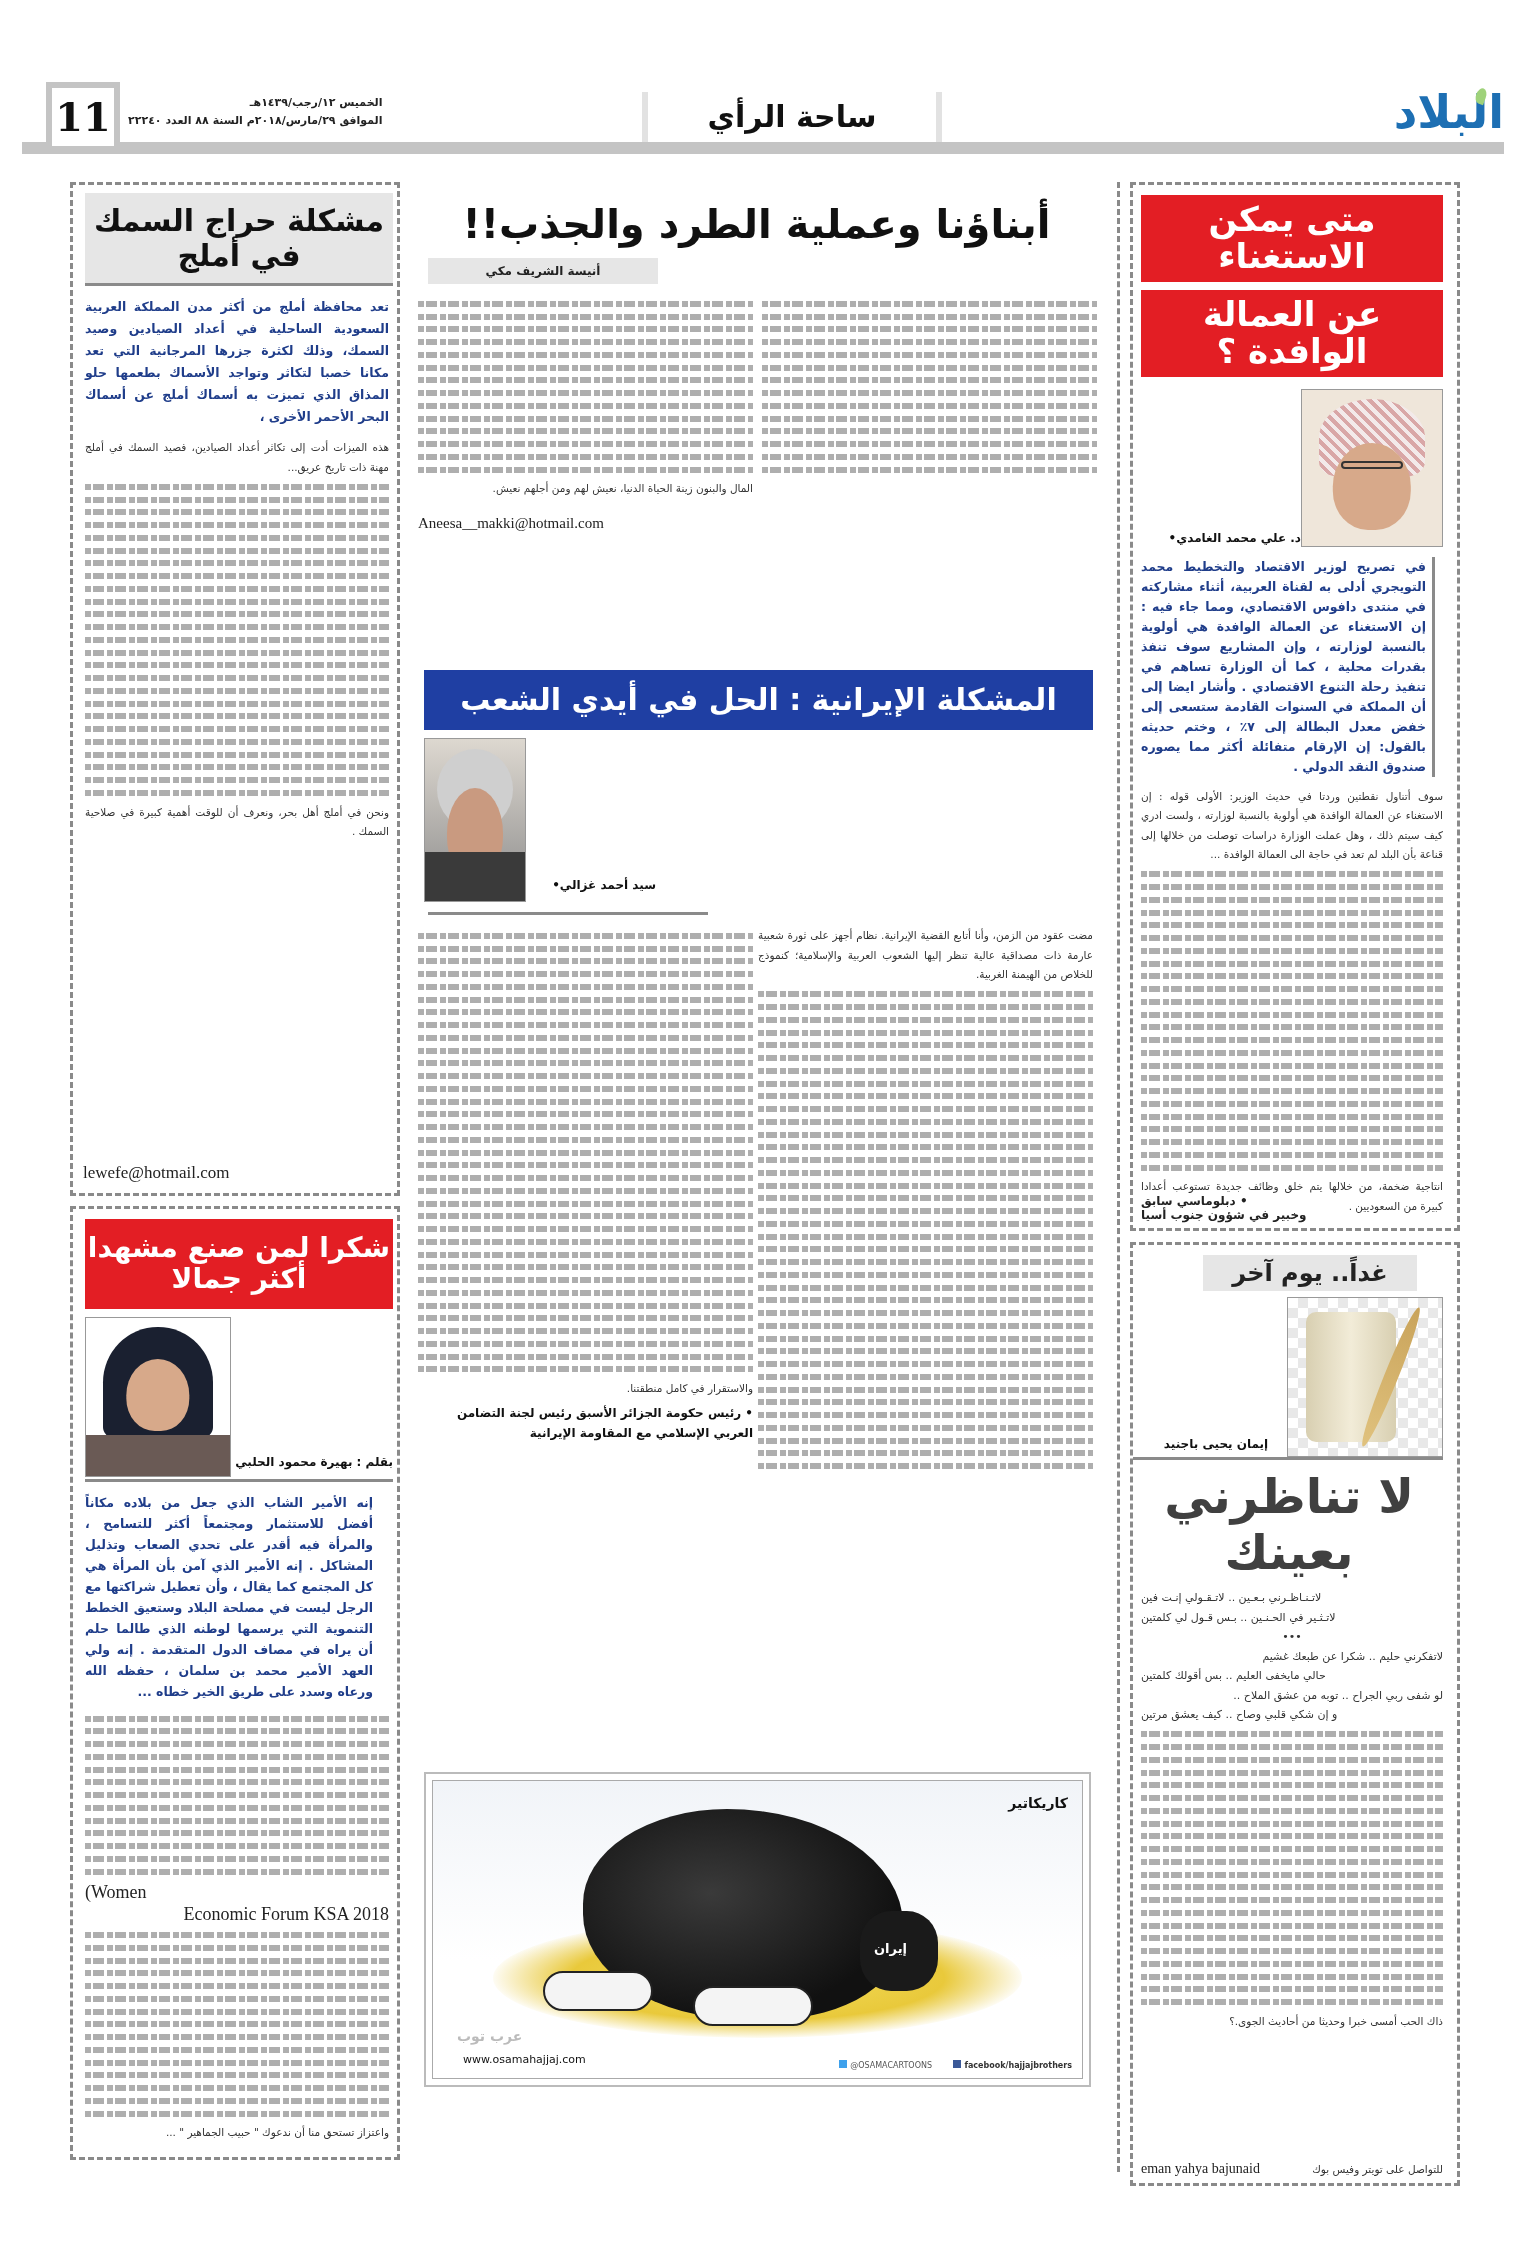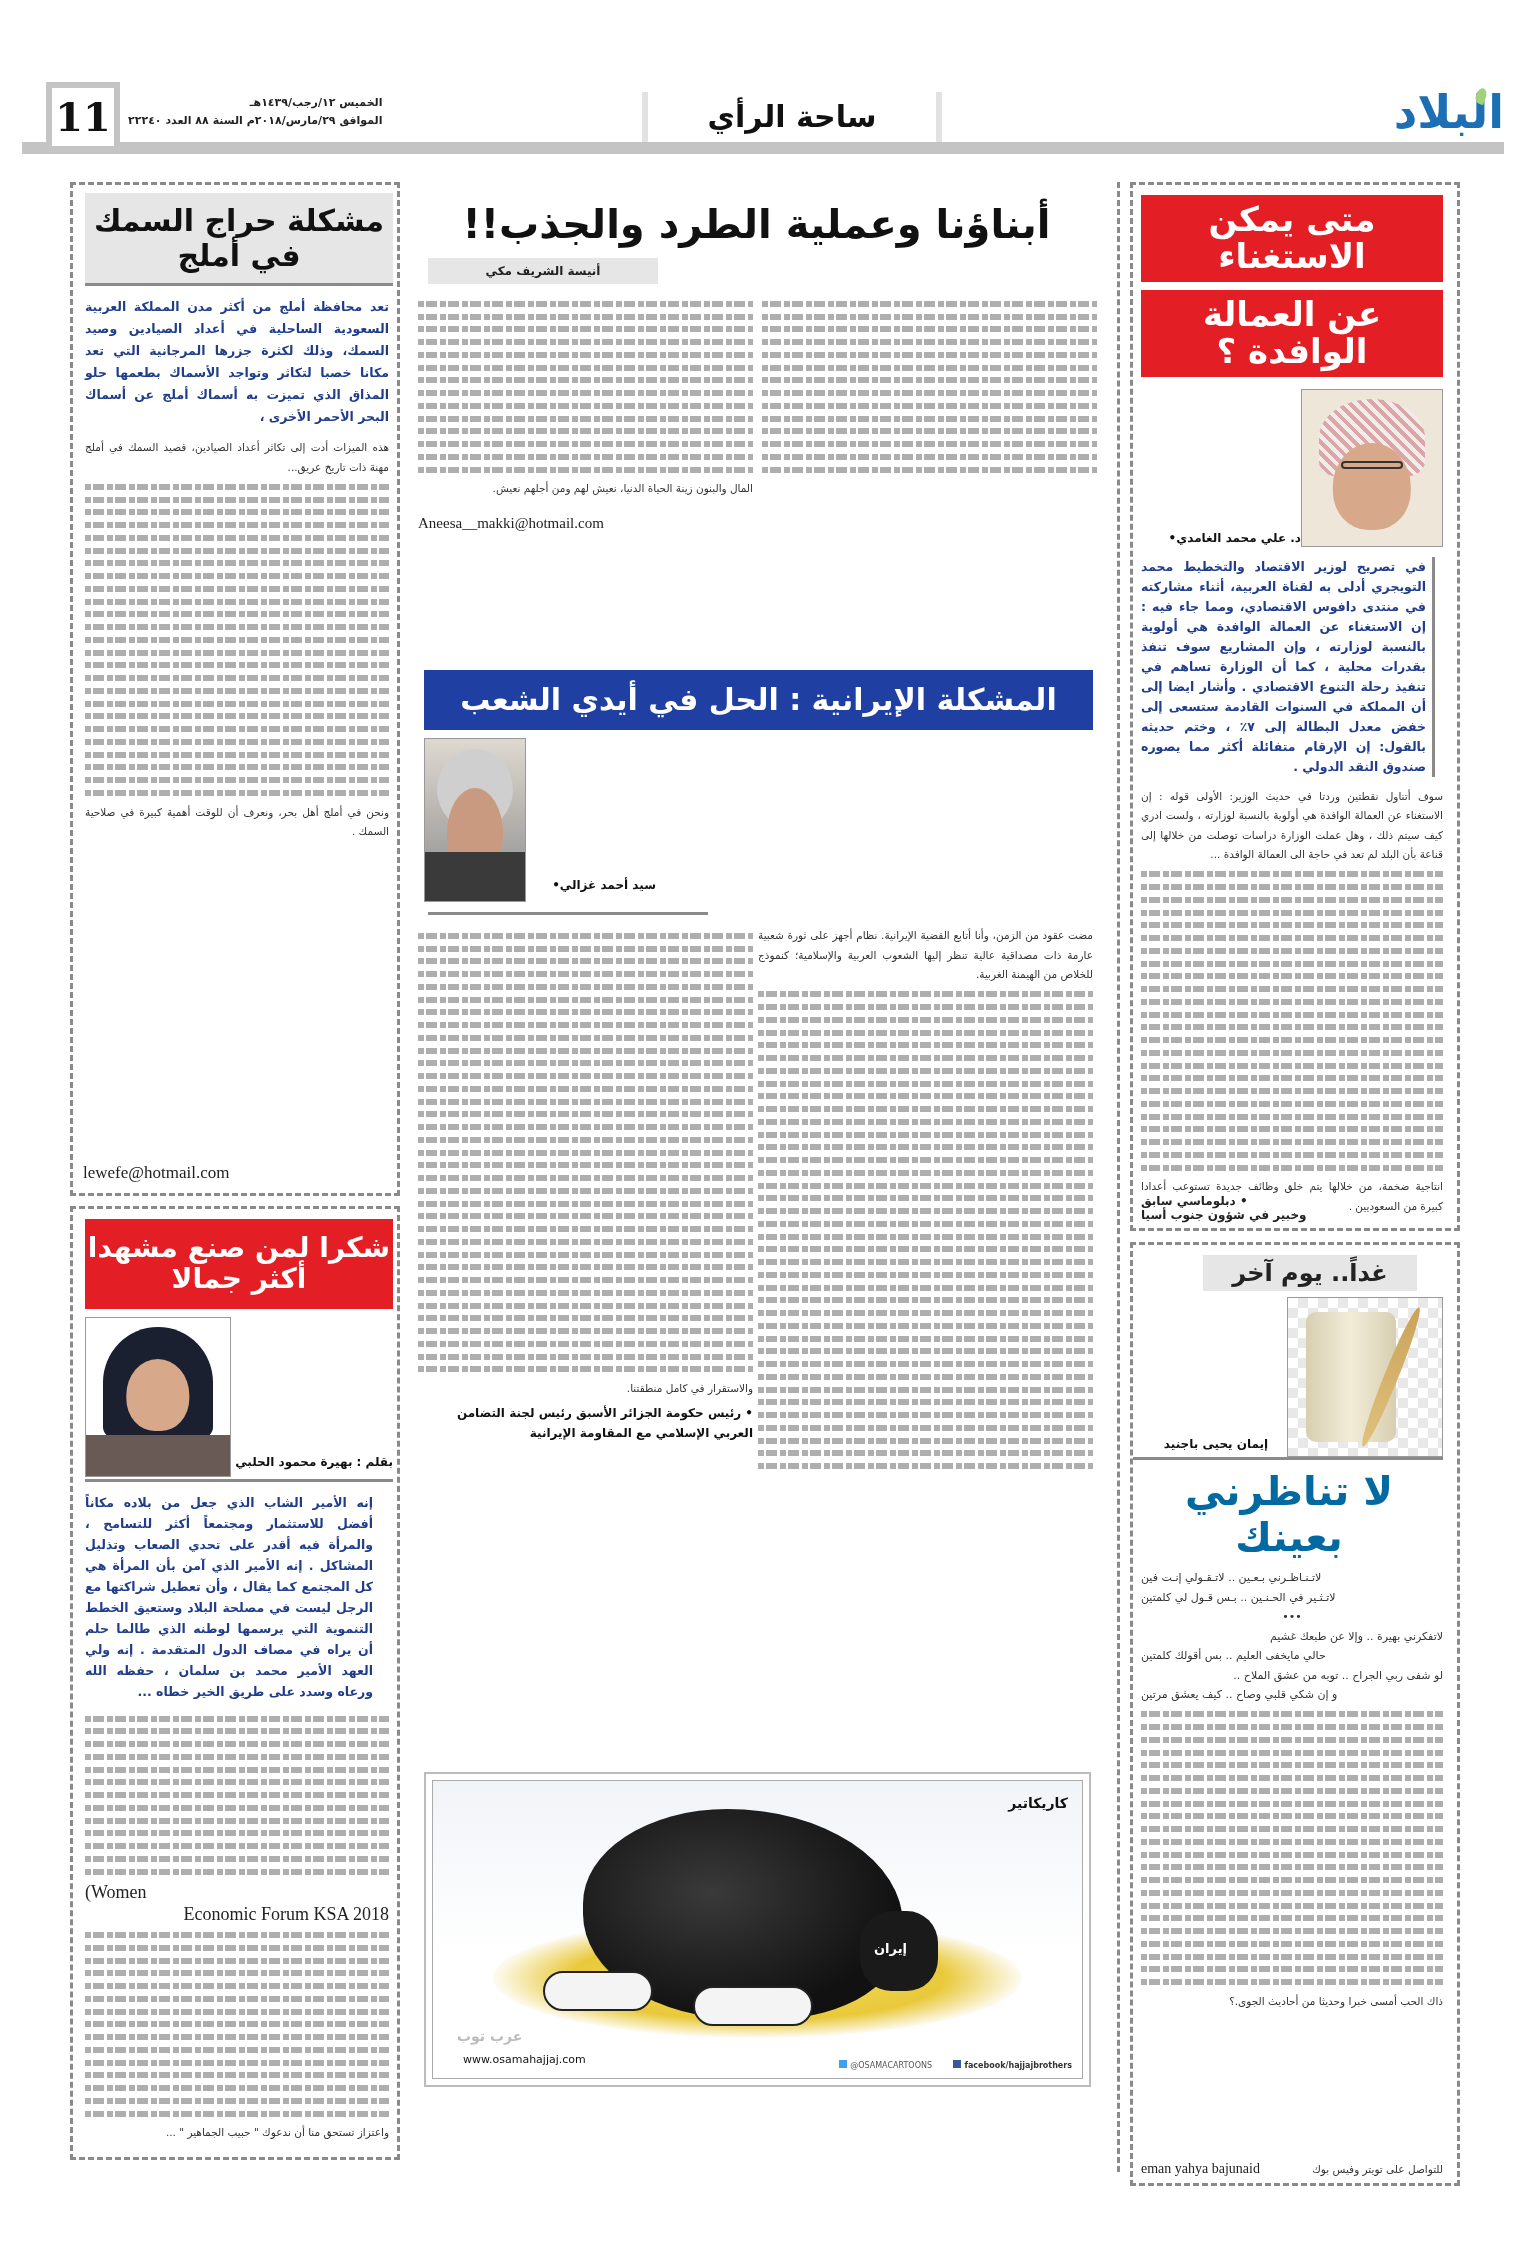--- a/index.html
+++ b/index.html
@@ -100,26 +100,26 @@
 <section class="col col-right2">
   <div style="margin:10px 40px 0 70px; background:#e6e6e6; text-align:center; font-weight:bold; font-size:24px; padding:4px 0;">غداً.. يوم آخر</div>
   <div style="position:relative; height:160px; margin:6px 14px 0 8px;">
     <div style="position:absolute; right:0; top:0; width:156px; height:160px; border:1px solid #999; background:repeating-conic-gradient(#e8e8e8 0 25%, #fff 0 50%) 0 0/20px 20px;">
       <div style="position:absolute; left:18px; top:14px; width:90px; height:130px; background:linear-gradient(90deg,#d8cfb1,#f2ecd8,#d8cfb1); border-radius:10px;"></div>
       <div style="position:absolute; left:96px; top:4px; width:14px; height:150px; background:linear-gradient(180deg,#c9a35a,#e0c27e); transform:rotate(22deg); border-radius:50%;"></div>
     </div>
     <div class="byline" style="position:absolute; left:0; bottom:6px; width:150px; text-align:center;">إيمان يحيى باجنيد</div>
   </div>
   <div class="rule" style="margin:0 14px 0 0;"></div>
-  <div style="margin:8px 20px 0 8px; text-align:center; font-weight:bold; font-size:40px; color:#0369a1;">لا تناظرني بعينك</div>
+  <div style="margin:8px 20px 0 8px; text-align:center; font-weight:bold; font-size:48px; color:#404040;">لا تناظرني بعينك</div>
   <div style="margin:8px 14px 0 8px; font-size:11px; line-height:19.5px; color:#333;">
     <div style="text-align:left;">لاتـنـاظـرني بـعـين .. لاتـقـولي إنـت فين</div>
     <div style="text-align:left;">لاتـثـير في الحـنـين .. بـس قـول لي كلمتين</div>
     <div style="text-align:center;">•••</div>
-    <div>لاتفكرني بهيرة .. وإلا عن طبعك غشيم</div>
+    <div>لاتفكرني حليم .. شكرا عن طبعك غشيم</div>
     <div style="text-align:left;">حالي مايخفى العليم .. بس أقولك كلمتين</div>
     <div>لو شفى ربي الجراح .. توبه من عشق الملاح ..</div>
     <div style="text-align:left;">و إن شكي قلبي وصاح .. كيف يعشق مرتين</div>
   </div>
   <div style="margin:4px 14px 0 8px;">
     <span class="ln"></span>
       <span class="ln"></span>
       <span class="ln"></span>
       <span class="ln"></span>
       <span class="ln"></span>

